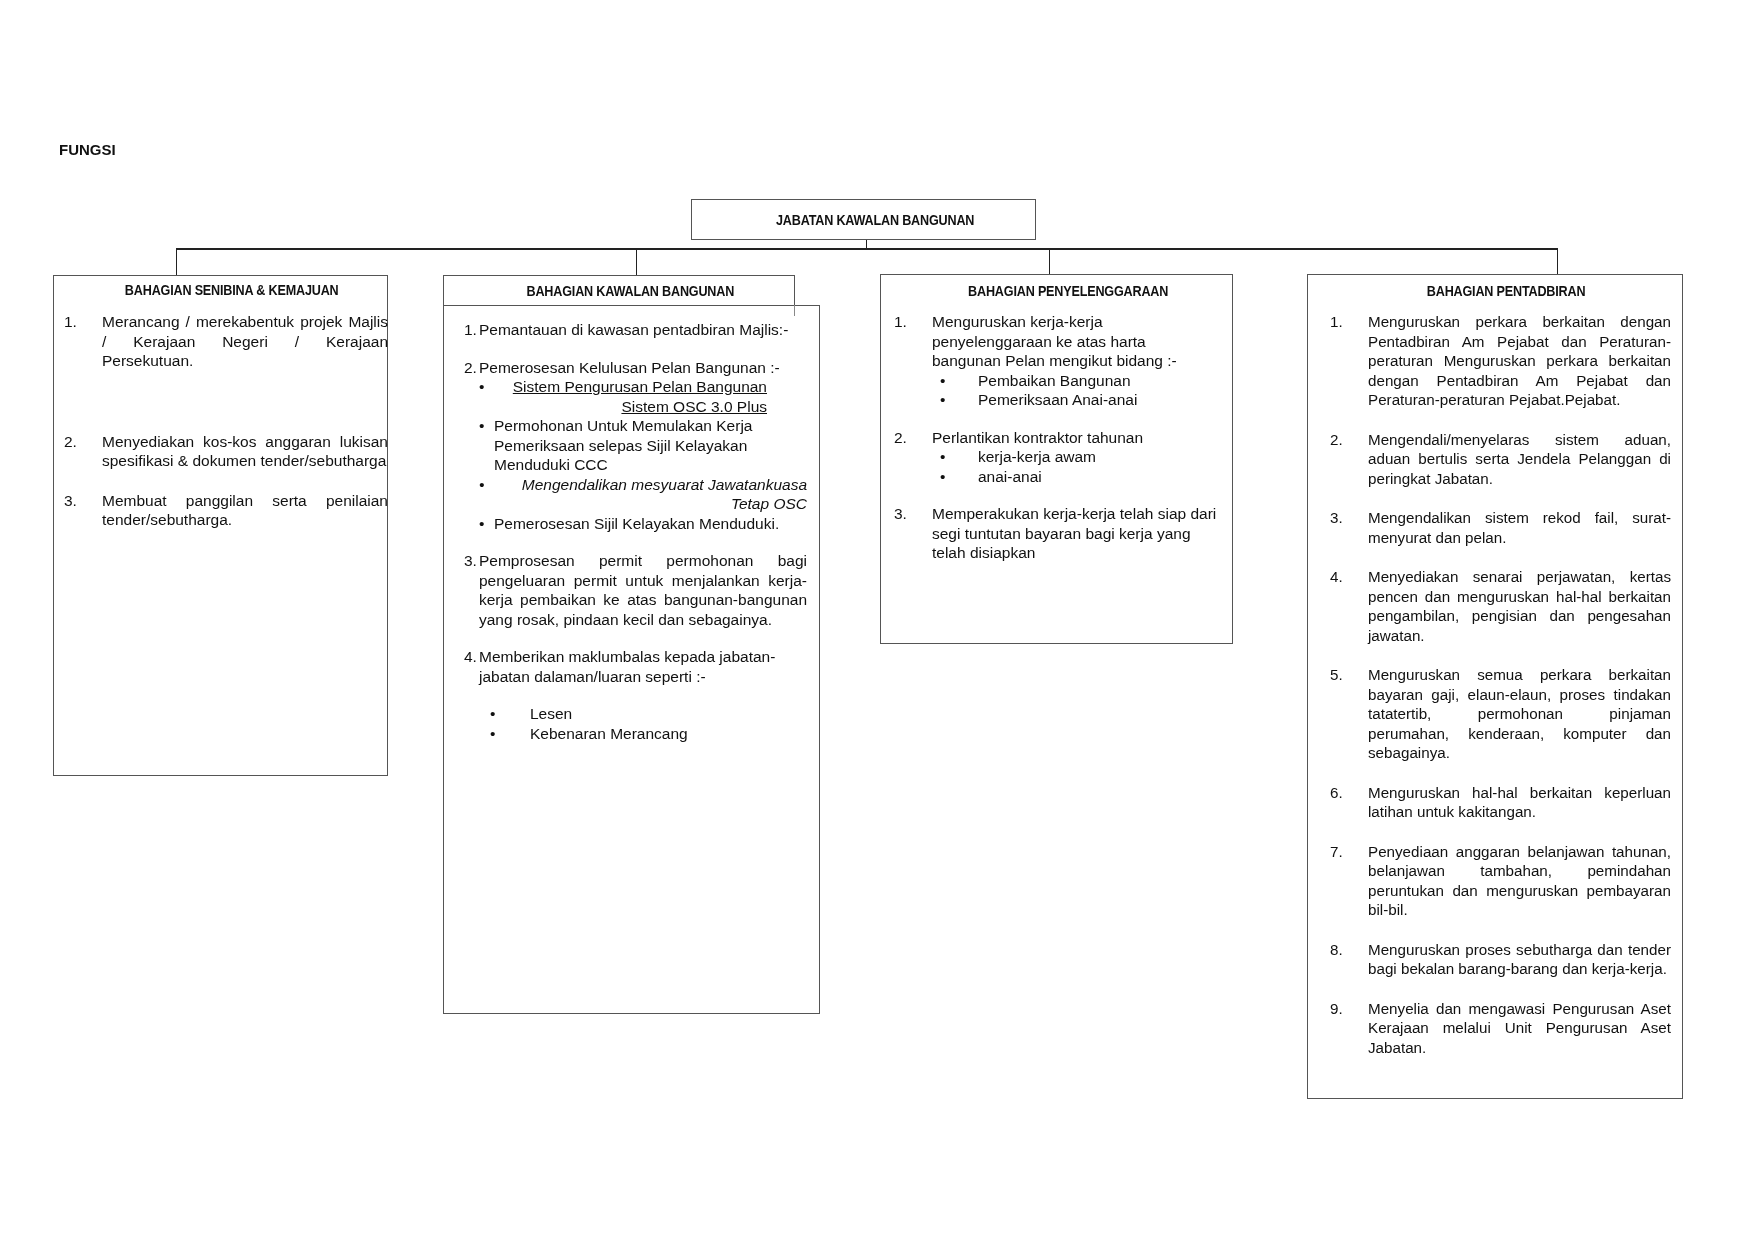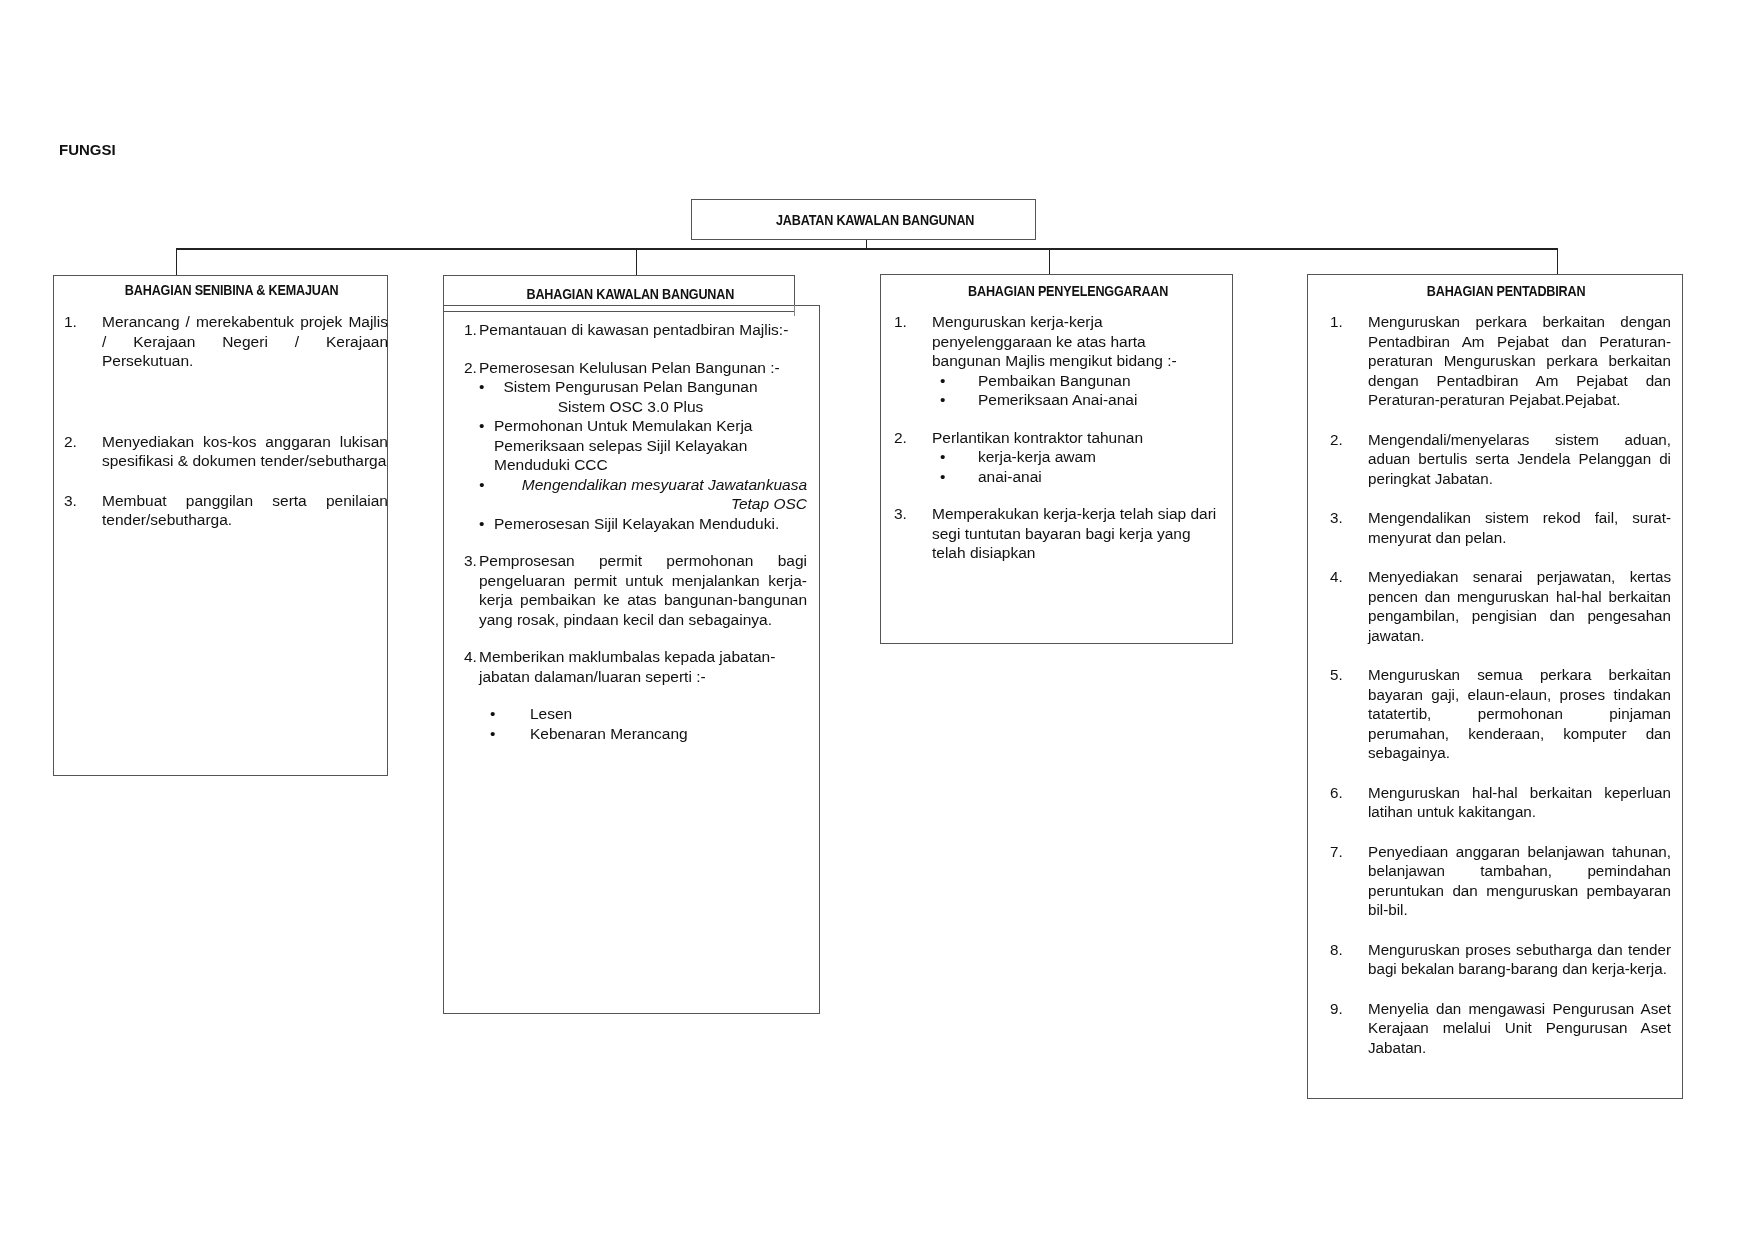--- a/index.html
+++ b/index.html
@@ -64,53 +64,53 @@
 
 <div>
   <div class="box body b2" style="left:443px; top:305px; width:377px; height:709px; padding:14px 12px 0 20px;">
     <ol class="num">
       <li>
         <span class="n">1.</span><span>Pemantauan di kawasan pentadbiran Majlis:-</span>
       </li>
       <li>
         <span class="n">2.</span><span>Pemerosesan Kelulusan Pelan Bangunan :-</span>
         <ul class="bul">
-          <li style="padding-right:40px; text-align:center;">Sistem Pengurusan Pelan Bangunan Sistem OSC 3.0 Plus</li>
+          <li style="padding-right:40px; text-align:right;text-decoration:underline;">Sistem Pengurusan Pelan Bangunan Sistem OSC 3.0 Plus</li>
           <li style="padding-right:30px; text-align:left;">Permohonan Untuk Memulakan Kerja Pemeriksaan selepas Sijil Kelayakan Menduduki CCC</li>
           <li style="text-align:right;font-style:italic;">Mengendalikan mesyuarat Jawatankuasa Tetap OSC</li>
           <li style="text-align:left;">Pemerosesan Sijil Kelayakan Menduduki.</li>
         </ul>
       </li>
       <li>
         <span class="n">3.</span><span>Pemprosesan permit permohonan bagi pengeluaran permit untuk menjalankan kerja-kerja pembaikan ke atas bangunan-bangunan yang rosak, pindaan kecil dan sebagainya.</span>
       </li>
       <li style="text-align:left; padding-right:20px;">
         <span class="n">4.</span><span>Memberikan maklumbalas kepada jabatan-jabatan dalaman/luaran seperti :-</span>
         <ul class="bul wide">
           <li>Lesen</li>
           <li>Kebenaran Merancang</li>
         </ul>
       </li>
     </ol>
   </div>
-  <div class="box hdr" style="left:443px; top:275px; width:352px; height:37px; background:transparent; border-bottom:1.3px solid #555;">
+  <div class="box hdr" style="left:443px; top:275px; width:352px; height:31px; background:transparent; border-bottom:1.3px solid #555;">
     <span>BAHAGIAN KAWALAN BANGUNAN</span>
   </div>
   <div class="line" style="left:794px; top:305px; width:1px; height:11px; background:#888;"></div>
 </div>
 
 <div>
   <div class="box hdr" style="left:880px; top:274px; width:353px; height:33px;">
     <span>BAHAGIAN PENYELENGGARAAN</span>
   </div>
   <div class="box body b3" style="left:880px; top:306px; width:353px; height:338px; padding:6px 14px 0 13px; border-top:none;">
     <ol class="num">
       <li>
         <span class="n">1.</span>
-          <span style="display:block; padding-right:30px;">Menguruskan kerja-kerja penyelenggaraan ke atas harta bangunan Majlis mengikut bidang :-</span>
+          <span style="display:block; padding-right:30px;">Menguruskan kerja-kerja penyelenggaraan ke atas harta bangunan Pelan mengikut bidang :-</span>
         <ul class="bul" style="margin-top:0;">
           <li>Pembaikan Bangunan</li>
           <li>Pemeriksaan Anai-anai</li>
         </ul>
       </li>
       <li>
         <span class="n">2.</span><span>Perlantikan kontraktor tahunan</span>
         <ul class="bul">
           <li>kerja-kerja awam</li>
           <li>anai-anai</li>

